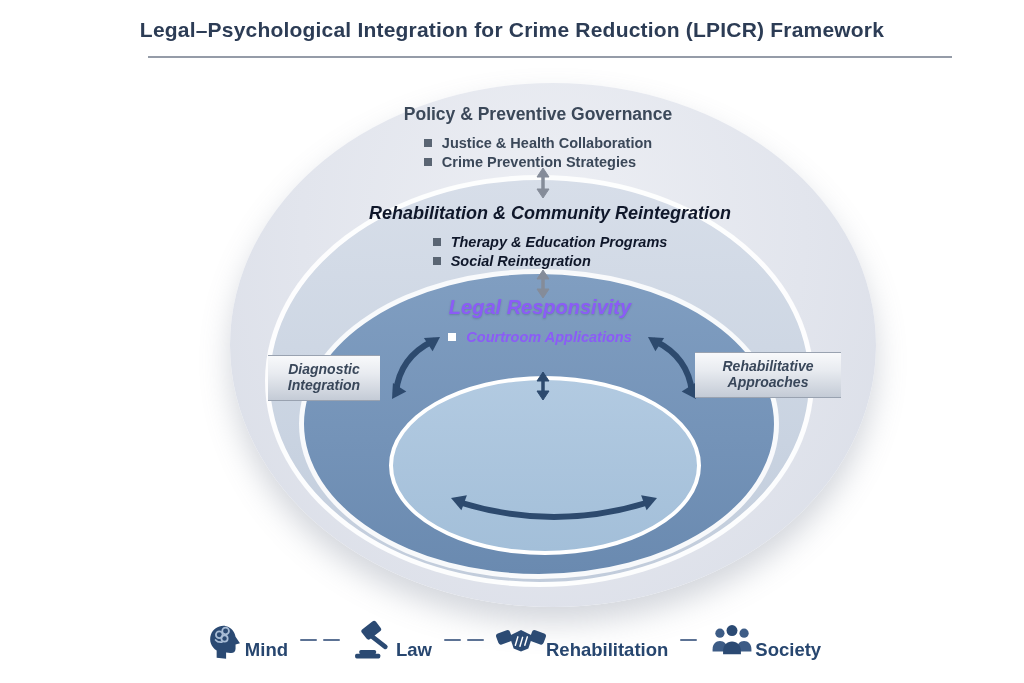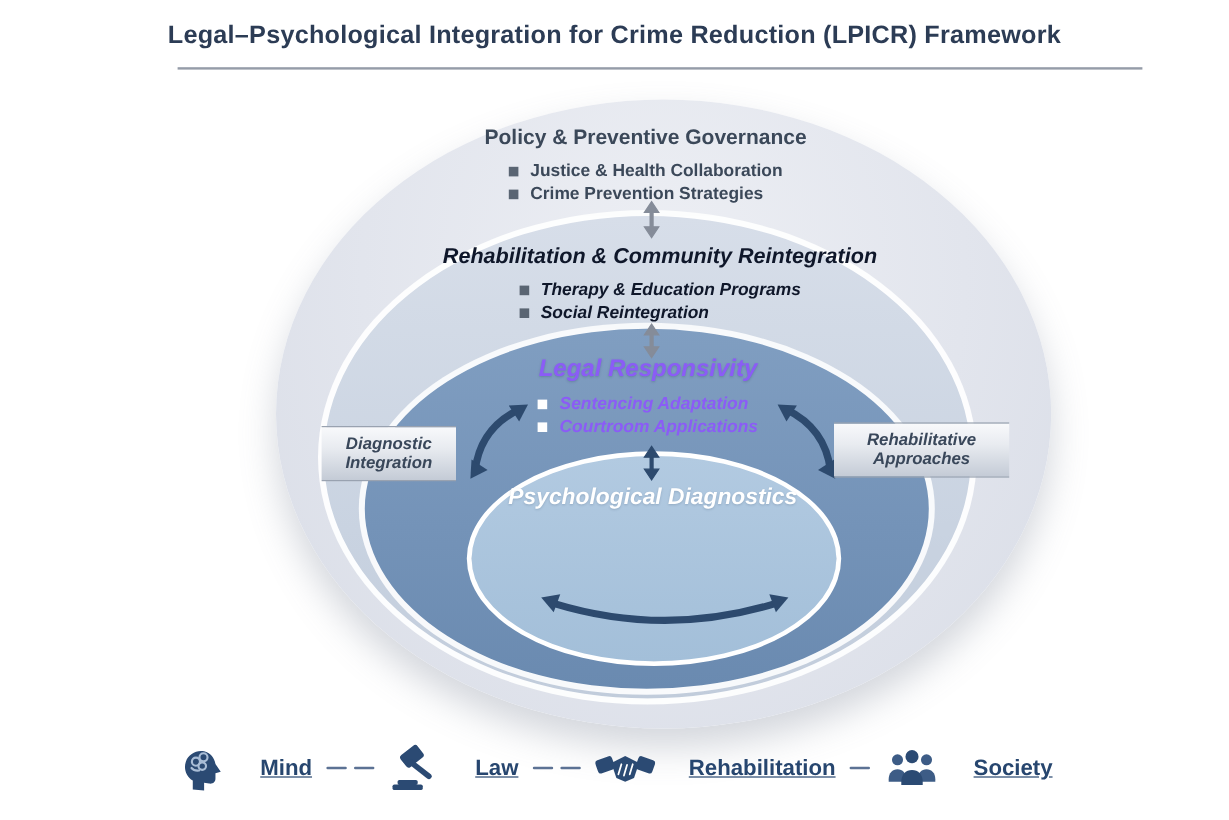--- a/index.html
+++ b/index.html
@@ -80,21 +80,21 @@
   }
   .ribbon-left  { left:230px; top:355px; width:112px; height:46px; }
   .ribbon-right { left:657px; top:352px; width:146px; height:46px; }
 
   
   .legend {
     position:absolute; left:0; bottom:22px; width:100%;
     display:flex; align-items:center; justify-content:center; gap:12px;
     color:#27466f; font-weight:bold; font-size:18.5px;
   }
-  .legend-item { display:flex; align-items:center; gap:28px;text-decoration:underline; }
+  .legend-item { display:flex; align-items:flex-end; gap:0; }
   .dash-group { display:flex; gap:6px; align-items:center; }
   .dash { width:17px; height:2.5px; background:#5c7294; border-radius:1px; }
   .legend svg { display:block; }
 </style>
 </head>
 <body>
 
 <div class="stage">
 
   <div class="title">Legal–Psychological Integration for Crime Reduction (LPICR) Framework</div>
@@ -172,31 +172,26 @@
           <span class="bullet-text">Social Reintegration</span>
         </div>
       </div>
     </div>
 
     <div class="layer-text lt-2">
       <div class="layer-heading">Legal Responsivity</div>
       <div class="bullets">
         <div class="bullet">
           <span class="sq sq-white"></span>
-          <span class="bullet-text">Sentencing Adaptation</span>
-        </div>
-        <div class="bullet">
-          <span class="sq sq-white"></span>
           <span class="bullet-text">Courtroom Applications</span>
         </div>
       </div>
     </div>
 
     <div class="layer-text lt-3">
-      <div class="layer-heading">Psychological Diagnostics</div>
     </div>
 
     <div class="ribbon ribbon-left">
       <span>Diagnostic Integration</span>
     </div>
     <div class="ribbon ribbon-right">
       <span>Rehabilitative Approaches</span>
     </div>
 
   </div>

